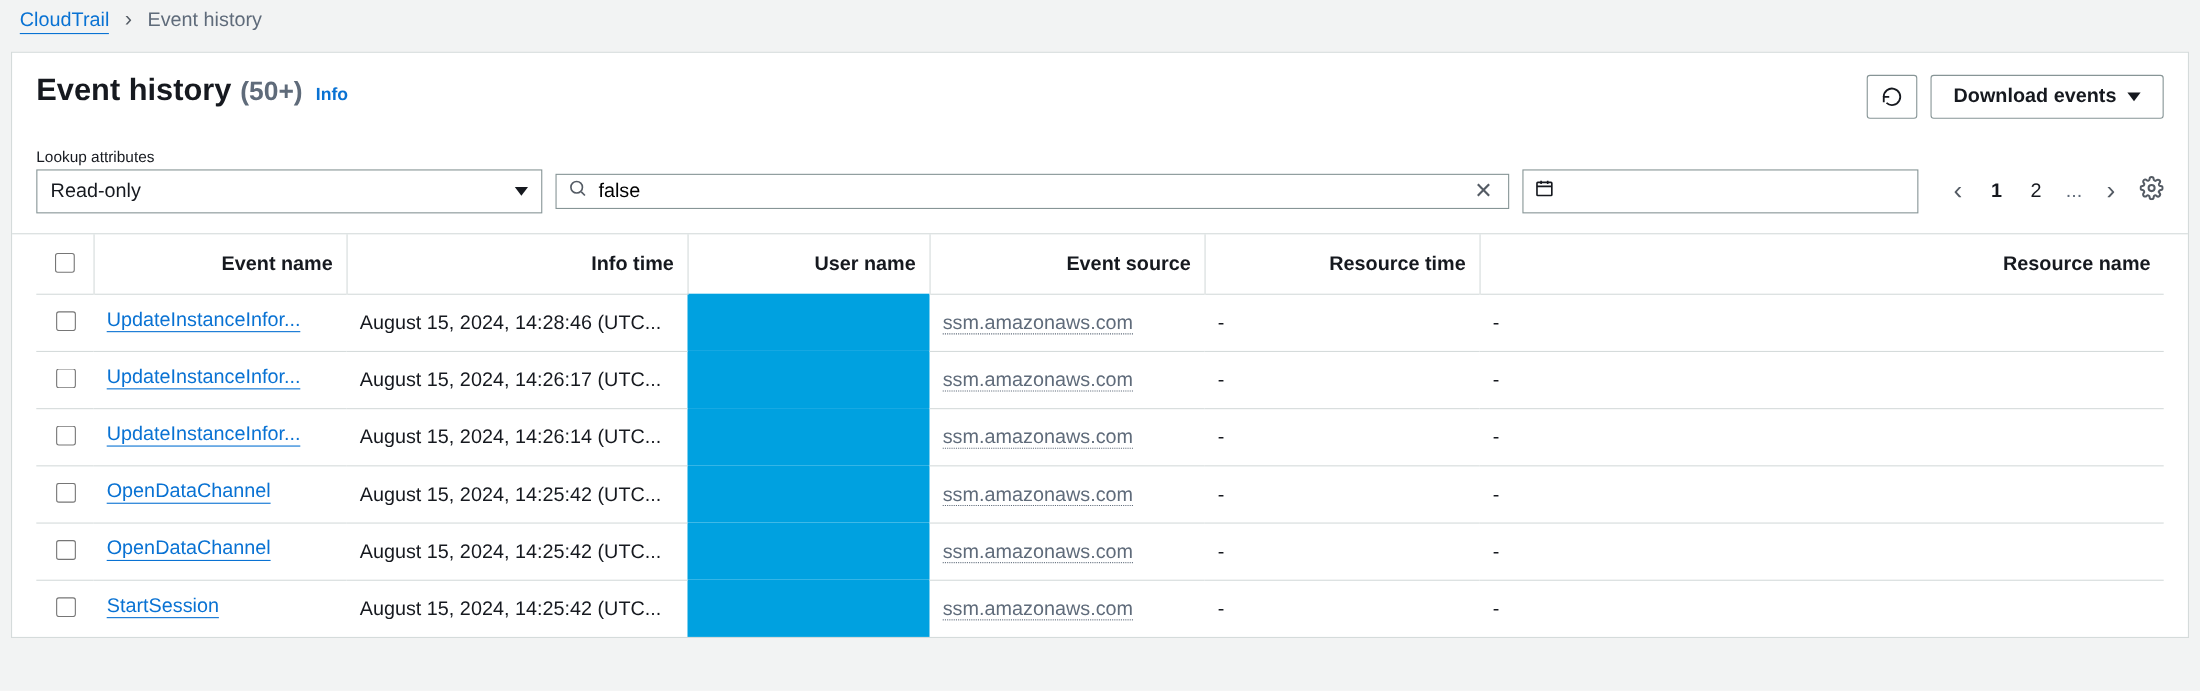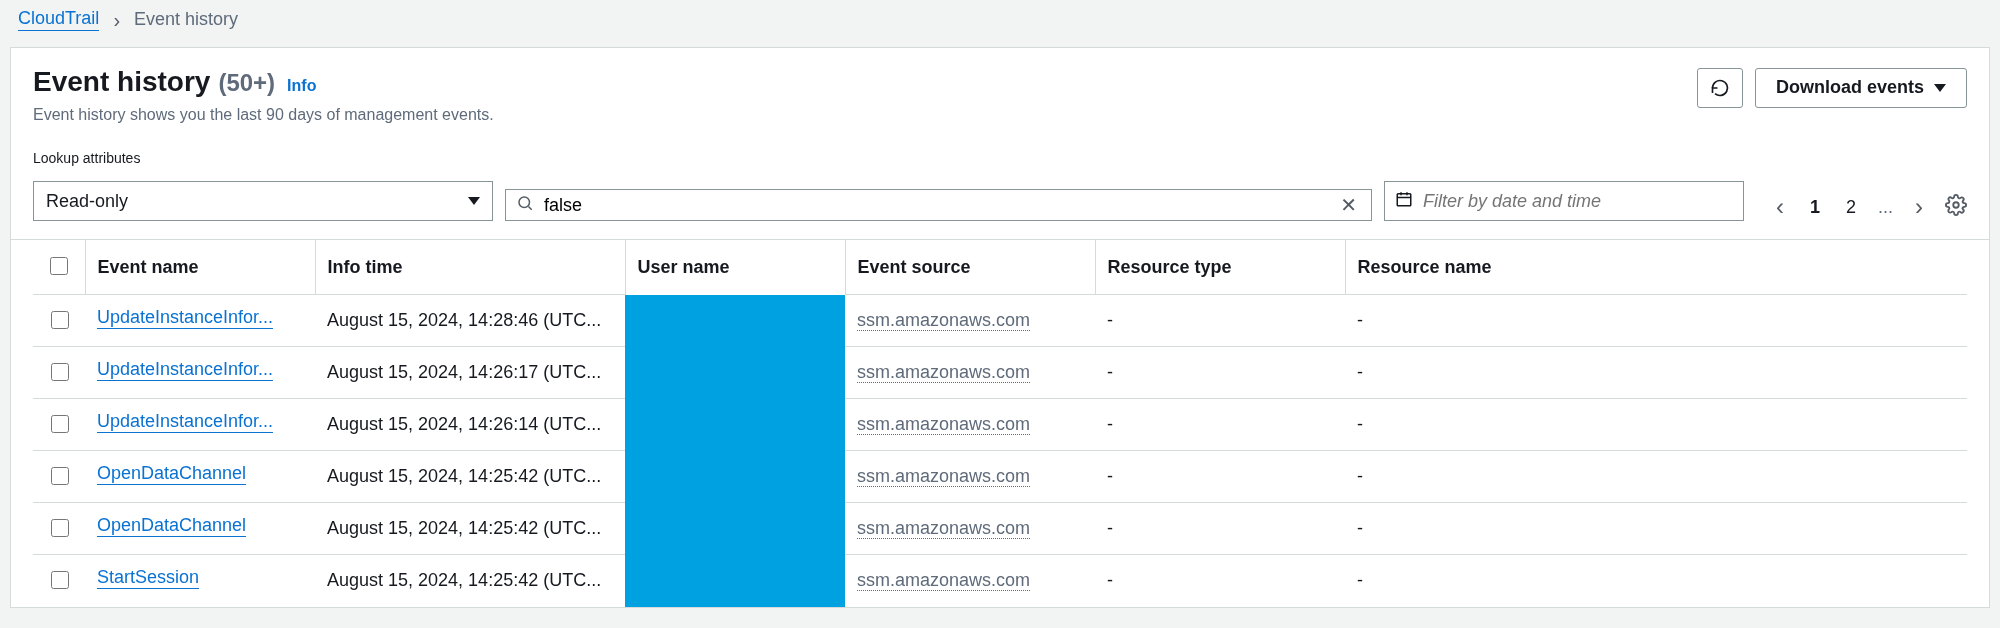--- a/index.html
+++ b/index.html
@@ -19,21 +19,21 @@
   body{
     margin:0;
     font-family:"Amazon Ember","Helvetica Neue",Arial,sans-serif;
     font-size:18px;
     background:var(--bg);
     color:var(--text);
   }
 
   
   .breadcrumbs{
-    display:flex;align-items:center;gap:14px;
+    display:flex;gap:14px;
     padding:8px 18px 10px 18px;
     font-size:18px;
   }
   .breadcrumbs a{color:var(--link);text-decoration:none;border-bottom:1px solid var(--link);padding-bottom:1px;cursor:pointer}
   .breadcrumbs .chev{color:var(--chev);font-size:20px;line-height:1;user-select:none}
   .breadcrumbs .current{color:var(--muted)}
 
   
   .panel{
     background:var(--white);
@@ -65,21 +65,21 @@
   }
   .btn.icon-only{padding:8px 12px}
   .btn svg{width:20px;height:20px}
   .caret-down{
     width:0;height:0;border-left:6px solid transparent;border-right:6px solid transparent;border-top:8px solid var(--text);
   }
 
   
   .lookup-label{margin-top:26px;font-size:14px}
   .lookup-row{
-    display:flex;align-items:flex-end;gap:12px;margin-top:15px;
+    display:flex;align-items:center;gap:12px;margin-top:4px;
   }
   .select{
     flex:0 0 460px;
     display:flex;align-items:center;justify-content:space-between;
     border:1px solid var(--border-strong);
     padding:8px 12px;
     background:var(--white);
     cursor:pointer;
     height:40px;
   }
@@ -111,21 +111,21 @@
   .pager .pg-btn{background:none;border:none;color:var(--icon);font-size:24px;cursor:pointer;padding:2px 4px;line-height:1}
   .pager .pg-num{background:none;border:none;font-size:18px;color:var(--text);cursor:pointer;padding:2px 4px}
   .pager .pg-num.current{font-weight:700}
   .pager .ellipsis{color:var(--muted)}
   .gear{color:var(--icon);cursor:pointer}
 
   
   .tbl-hr{border:none;border-top:1px solid var(--border);margin:18px -22px 0 -22px}
   table{width:100%;border-collapse:collapse;margin-top:0;font-size:18px}
   thead th{
-    text-align:left;font-weight:700;color:var(--text);
+    text-align:right;font-weight:700;color:var(--text);
     padding:14px 12px;
   }
   thead th:first-child{width:52px;text-align:center}
   thead th:not(:first-child){border-left:1px solid var(--border)}
   tbody td{
     padding:12px 12px;
     border-top:1px solid var(--border);
     vertical-align:middle;
   }
   tbody td:first-child{text-align:center}
@@ -154,21 +154,20 @@
 
 <div class="panel">
 
   <div class="header-row">
     <div class="title-block">
       <div class="title-line">
         <h1>Event history</h1>
         <span class="count">(50+)</span>
         <span class="info">Info</span>
       </div>
-      <div class="subtitle">Event history shows you the last 90 days of management events.</div>
     </div>
     <div class="actions">
       <button class="btn icon-only" aria-label="Refresh">
         <svg viewBox="0 0 24 24" fill="none" stroke="currentColor" stroke-width="2">
           <path d="M3 12a9 9 0 1 1 3 6.7"></path>
             <polyline points="3 18 3 12 9 12"></polyline>
         </svg>
       </button>
       <button class="btn">
         <span>Download events</span>
@@ -197,21 +196,20 @@
     </div>
     <div class="date-wrap">
       <span>
         <svg width="18" height="18" viewBox="0 0 24 24" fill="none" stroke="currentColor" stroke-width="2">
             <rect x="3" y="5" width="18" height="16" rx="1"></rect>
             <line x1="3" y1="10" x2="21" y2="10"></line>
             <line x1="8" y1="3" x2="8" y2="7"></line>
             <line x1="16" y1="3" x2="16" y2="7"></line>
           </svg>
       </span>
-      <input placeholder="Filter by date and time" style="">
     </div>
     <div class="pager">
       <button class="pg-btn">
         <span>‹</span>
       </button>
       <button class="pg-num current">1</button>
       <button class="pg-num">2</button>
       <span class="ellipsis">...</span>
       <button class="pg-btn">
         <span>›</span>
@@ -237,21 +235,21 @@
         <col class="col-rtype">
         <col class="col-rname">
     </colgroup>
     <thead>
       <tr>
         <th><input type="checkbox" style=""></th>
         <th>Event name</th>
         <th>Info time</th>
         <th>User name</th>
         <th>Event source</th>
-        <th>Resource type</th>
+        <th>Resource time</th>
         <th>Resource name</th>
       </tr>
     </thead>
     <tbody id="rows">
         <tr>
     <td><input type="checkbox" style=""></td>
     <td><a class="evname">UpdateInstanceInfor...</a></td>
     <td>August 15, 2024, 14:28:46 (UTC...</td>
     <td class="usercell">
             <div class="bluefill"></div>

